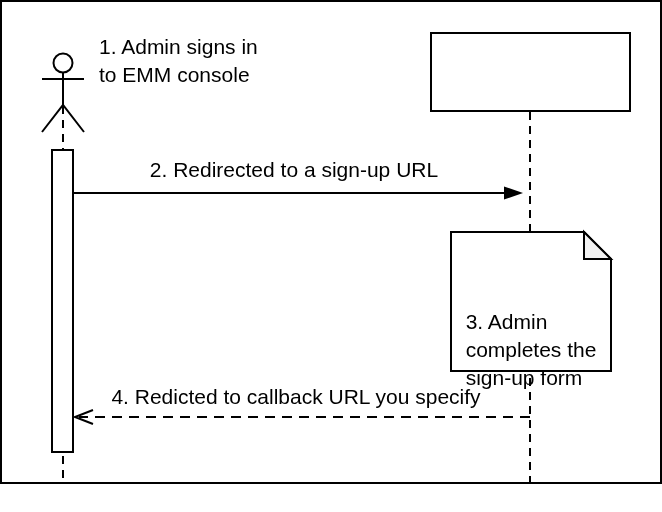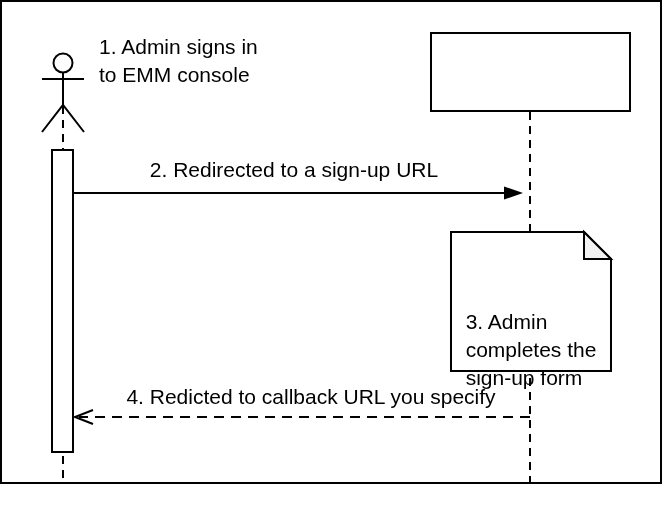--- a/index.html
+++ b/index.html
@@ -44,21 +44,21 @@
     left: 71px; top: 155px; width: 442px;
     text-align: center; line-height: 26px;
   }
   .note-label {
     left: 449px; top: 230px; width: 160px; height: 139px;
     display: flex; align-items: center; justify-content: center;
     text-align: left;
     margin-top: 48px;
   }
   .msg-callback {
-    left: 68px; top: 383px; width: 482px;
+    left: 53px; top: 383px; width: 482px;
     text-align: center; line-height: 24px;
   }
 </style>
 </head>
 <body>
 
 <div class="canvas">
 
   <svg class="shapes" width="662" height="512" viewBox="0 0 662 512" aria-hidden="true">
 

